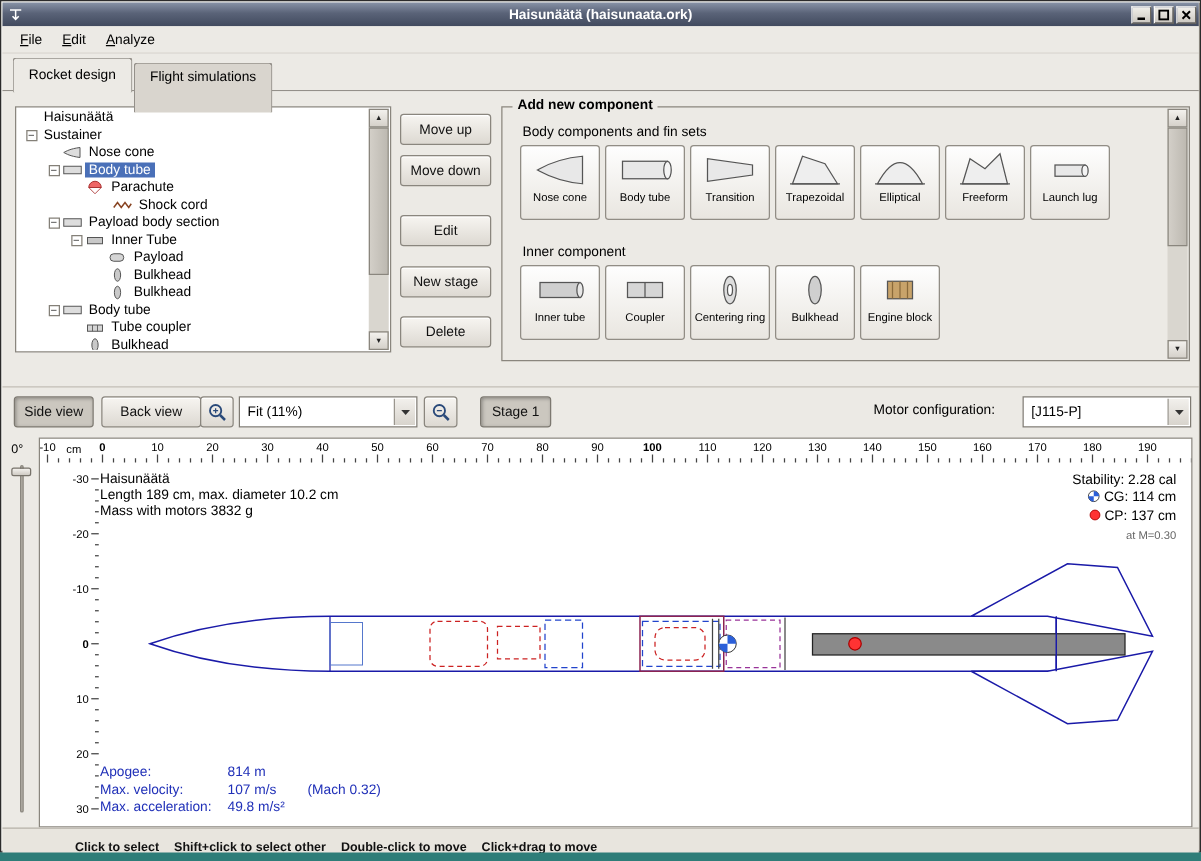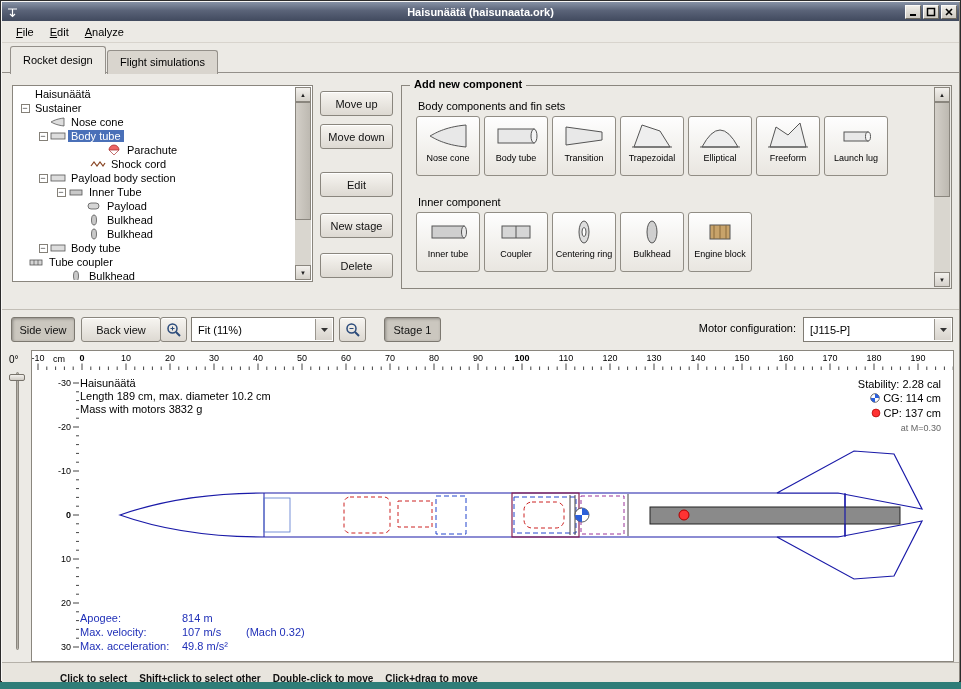--- a/index.html
+++ b/index.html
@@ -15,21 +15,21 @@
   .tbtn{width:16px;height:14px;background:linear-gradient(#f0eee9,#ccc8c1);border:1px solid;
     border-color:#fbfaf8 #6c685f #6c685f #fbfaf8;display:flex;align-items:center;justify-content:center}
   
   .menubar{position:absolute;top:20px;left:1px;right:1px;height:22px;background:#eceae5;
     border-bottom:1px solid #d8d4cd;display:flex;align-items:center;padding-left:6px;font-size:11px}
   .menu-item{padding:3px 8px}
   .menu-item .u{text-decoration:underline}
   .tabbar{position:absolute;top:42px;left:1px;right:1px;height:30px;background:#eceae5;border-bottom:1px solid #94908a}
   .tab{position:absolute;font-size:11px;border:1px solid #94908a;border-bottom:none;border-radius:3px 3px 0 0}
   .tab.active{left:8px;top:3px;height:28px;background:#eceae5;z-index:2;padding:7px 12px 0}
-  .tab.inactive{left:105px;top:7px;height:24px;background:#d9d5ce;z-index:1;padding:5px 12px 0}
+  .tab.inactive{left:105px;top:7px;height:40px;background:#d9d5ce;z-index:1;padding:5px 12px 0}
   
   .upper{position:absolute;top:72px;left:1px;right:1px;height:236px;background:#eceae5}
   .tree-panel{position:absolute;left:10px;top:12px;width:301px;height:197px;background:#fff;border:1px solid #8a867e}
   .tree-rows{position:absolute;top:1px;left:1px;right:17px;bottom:1px;overflow:hidden}
   .trow{height:14px;display:flex;align-items:center;font-size:11px;white-space:nowrap}
   .texp{width:14px;display:flex;justify-content:center;flex:none}
   .ebox{width:9px;height:9px;border:1px solid #848078;background:#fff;font-size:9px;line-height:7px;text-align:center;color:#333}
   .ticon{width:18px;display:flex;align-items:center;flex:none}
   .ticon svg{width:16px;height:12px}
   .tlabel{padding:0 3px}
@@ -60,21 +60,21 @@
   #back-view{left:79px;width:80px}
   #zoom-in{left:158px;width:27px}
   #zoom-out{left:337px;width:27px}
   #stage1{left:382px;width:57px}
   .toggled{background:#cbc7bf;box-shadow:inset 1px 1px 3px rgba(0,0,0,.3);border-color:#7c7870}
   .combo{position:absolute;top:7px;height:25px;background:#fff;border:1px solid #7f7b73;font-size:11px;
     display:flex;align-items:center;padding-left:6px}
   .combo .arrowbox{position:absolute;right:1px;top:1px;bottom:1px;width:17px;border-left:1px solid #9a968e;
     background:linear-gradient(#f2f0ec,#d8d4cd);display:flex;align-items:center;justify-content:center}
   #zoom-combo{left:189px;width:143px}
-  #motor-combo{right:6px;width:150px}
+  #motor-combo{right:6px;width:135px}
   .motor-label{position:absolute;top:12px;right:163px;font-size:11px}
   .rot-label{position:absolute;left:7px;top:44px;font-size:10px}
   .rot-track{position:absolute;left:14px;top:62px;bottom:12px;width:3px;background:#b5b1a9;border:1px solid #8a867e;border-radius:2px}
   .rot-handle{position:absolute;left:7px;top:64px;width:16px;height:7px;background:linear-gradient(#f3f1ed,#cfcbc4);
     border:1px solid #77736b;border-radius:2px}
   .diagram{position:absolute;left:29px;top:40px;width:923px;height:312px;background:#fff;border:1px solid #8a867e;overflow:hidden}
   #hruler{position:absolute;left:0;top:0}
   #vruler{position:absolute;left:0;top:20px}
   #rocket-svg{position:absolute;left:0;top:20px}
   .unit-label{position:absolute;left:21px;top:3px;font-size:9px}
@@ -158,21 +158,21 @@
             <span class="texp">
               <span class="ebox">−</span>
             </span>
             <span class="ticon">
               <svg viewBox="0 0 16 12">
                 <rect x="1" y="3" width="14" height="6" fill="#ddd" stroke="#555" stroke-width="0.8"></rect>
               </svg>
             </span>
             <span class="tlabel">Body tube</span>
           </div>
-          <div class="trow" style="padding-left: 40px; margin-left: 38px;">
+          <div class="trow" style="padding-left: 40px;">
             <span class="texp"></span>
             <span class="ticon">
               <svg viewBox="0 0 16 12">
                 <path d="M3,6 A5,5 0 0 1 13,6 Z" fill="#e66" stroke="#a33" stroke-width="0.8"></path>
                 <path d="M3,6 L8,11 M13,6 L8,11" stroke="#a33" stroke-width="0.7" fill="none"></path>
               </svg>
             </span>
             <span class="tlabel">Parachute</span>
           </div>
           <div class="trow" style="padding-left: 40px; margin-left: 22px;">
@@ -237,21 +237,21 @@
             <span class="texp">
               <span class="ebox">−</span>
             </span>
             <span class="ticon">
               <svg viewBox="0 0 16 12">
                 <rect x="1" y="3" width="14" height="6" fill="#ddd" stroke="#555" stroke-width="0.8"></rect>
               </svg>
             </span>
             <span class="tlabel">Body tube</span>
           </div>
-          <div class="trow" style="">
+          <div class="trow" style="padding-left: 40px;">
             <span class="texp"></span>
             <span class="ticon">
               <svg viewBox="0 0 16 12">
                 <rect x="2" y="4" width="12" height="5" fill="#d5d5d5" stroke="#555" stroke-width="0.8"></rect>
                 <line x1="6" y1="4" x2="6" y2="9" stroke="#555" stroke-width="0.7"></line>
                 <line x1="10" y1="4" x2="10" y2="9" stroke="#555" stroke-width="0.7"></line>
               </svg>
             </span>
             <span class="tlabel">Tube coupler</span>
           </div>

